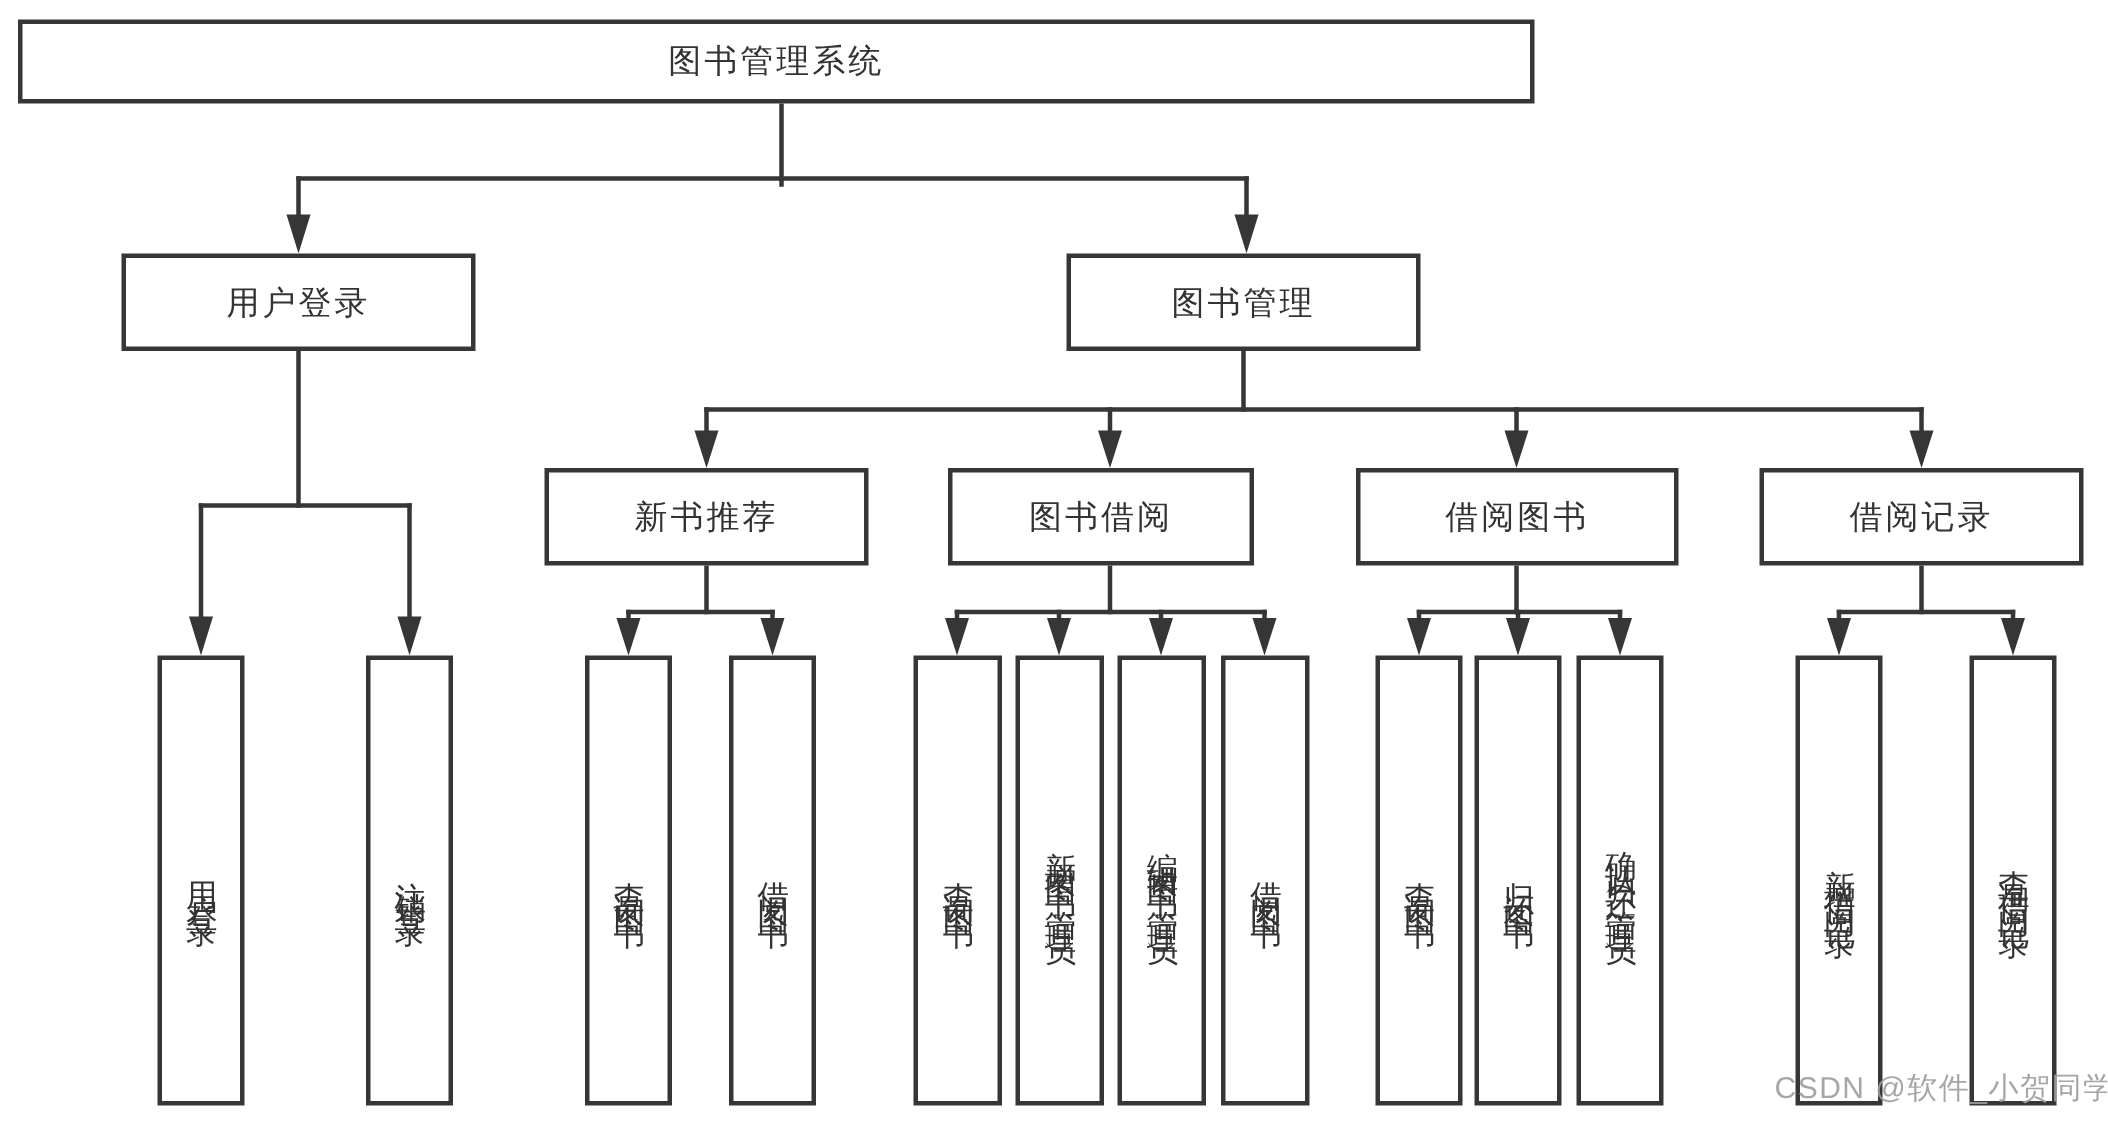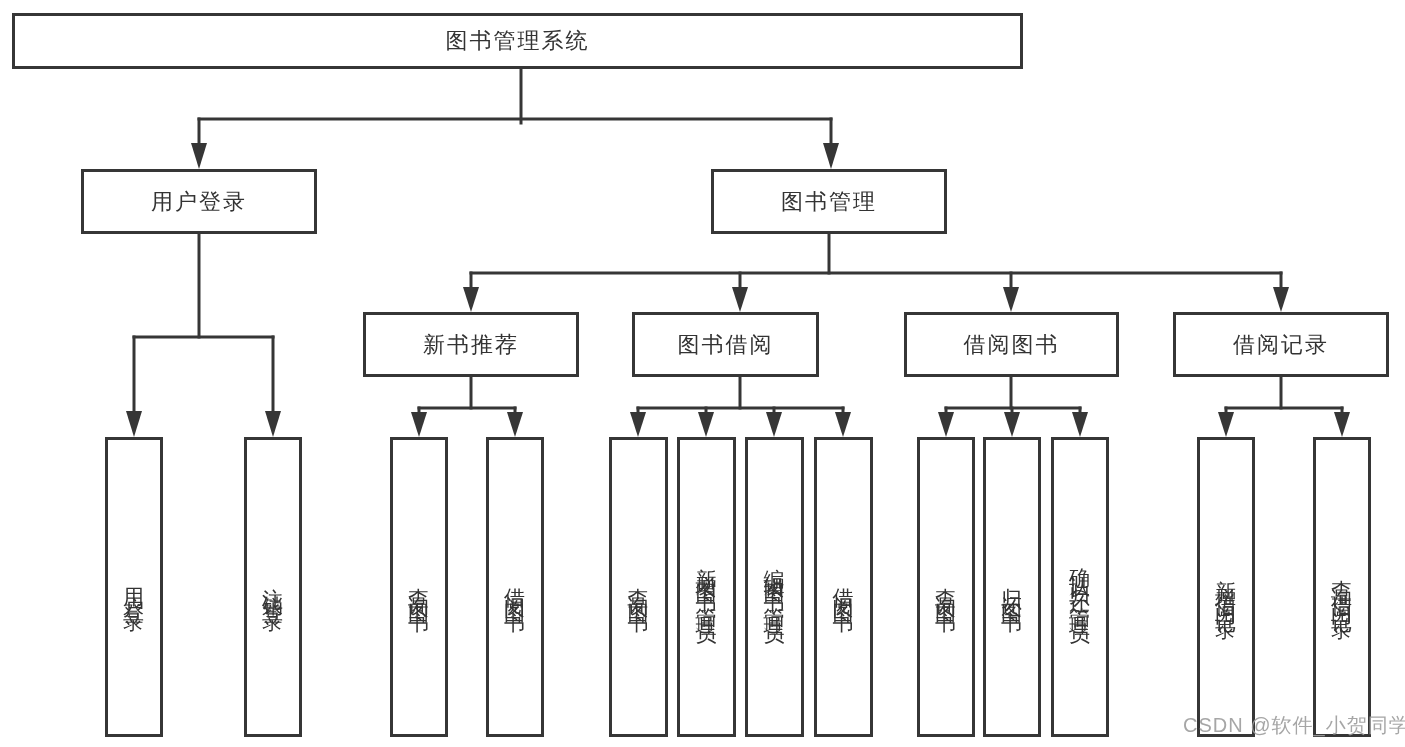--- a/index.html
+++ b/index.html
@@ -122,21 +122,21 @@
       <polygon points="1334,412 1350,412 1342,437"></polygon>
     </g>
   </svg>
 
   <div class="box h" style="left:12px;top:13px;width:1011px;height:56px">图书管理系统</div>
 
   <div class="box h" style="left:81px;top:169px;width:236px;height:65px">用户登录</div>
   <div class="box h" style="left:363px;top:312px;width:216px;height:65px">新书推荐</div>
 
   <div class="box h" style="left:711px;top:169px;width:236px;height:65px">图书管理</div>
-  <div class="box h" style="left:632px;top:312px;width:187px;height:65px">图书借阅</div>
+  <div class="box h" style="left:632px;top:312px;width:204px;height:65px">图书借阅</div>
   <div class="box h" style="left:904px;top:312px;width:215px;height:65px">借阅图书</div>
   <div class="box h" style="left:1173px;top:312px;width:216px;height:65px">借阅记录</div>
 
   <div class="box" style="left:105px;top:437px;width:58px;height:300px">
     <span class="vtext">用户登录</span>
   </div>
   <div class="box" style="left:244px;top:437px;width:58px;height:300px">
     <span class="vtext">注销登录</span>
   </div>
 

